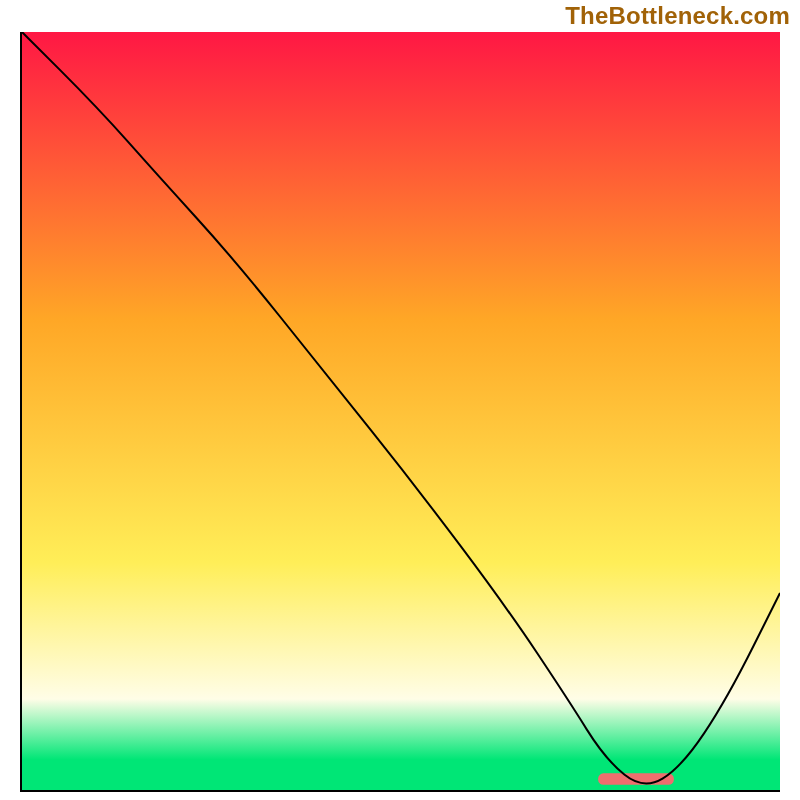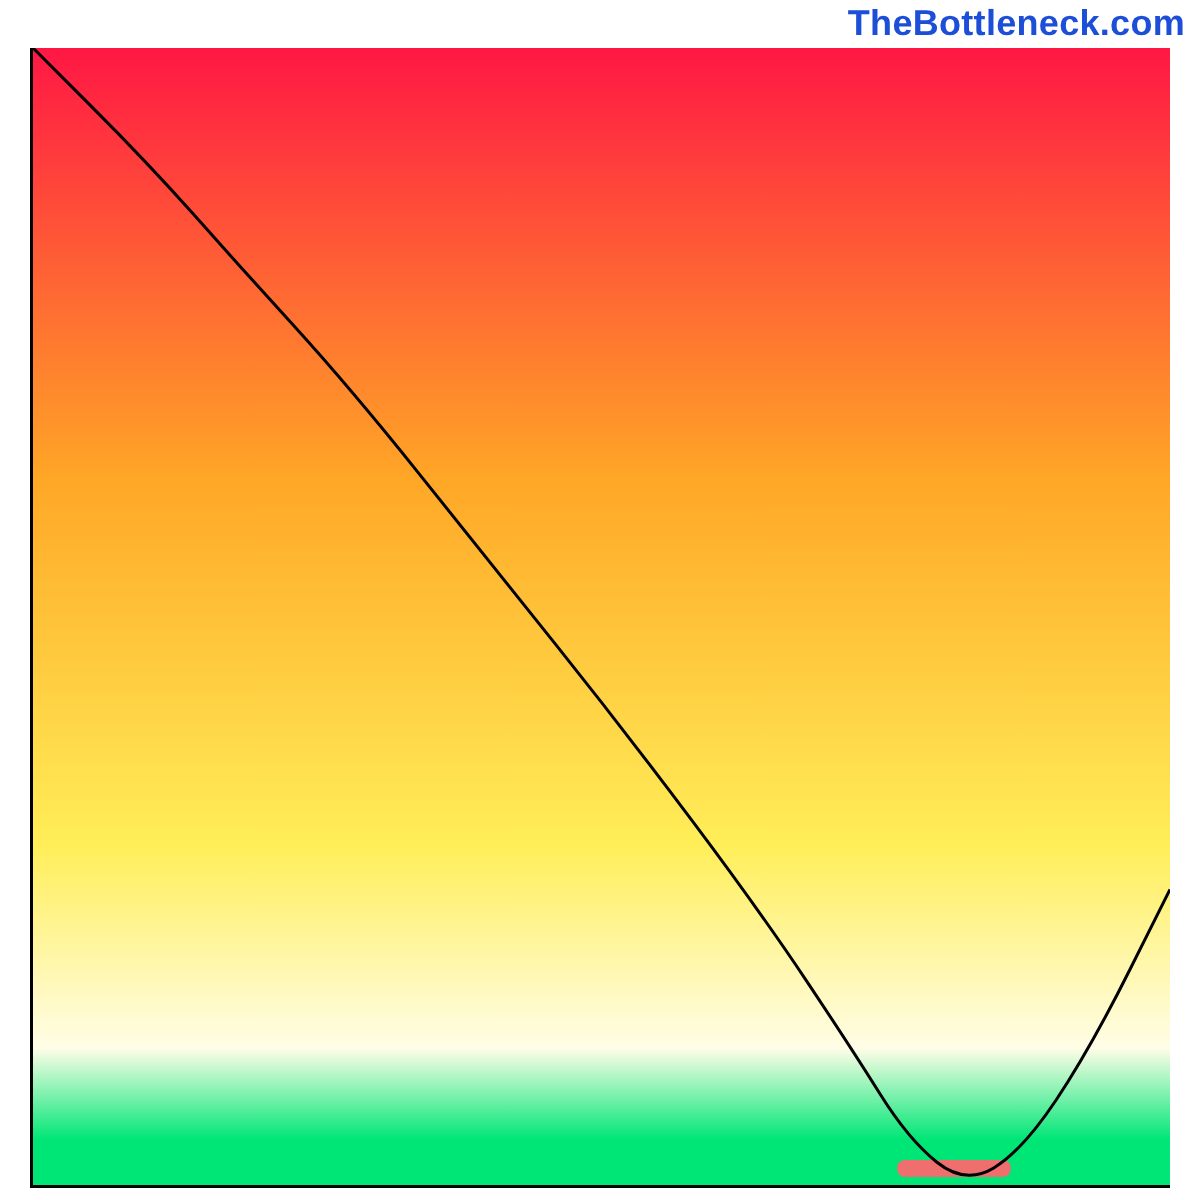--- a/index.html
+++ b/index.html
@@ -15,21 +15,21 @@
     width: 800px;
     height: 800px;
     background: #ffffff;
   }
   .watermark {
     position: absolute;
     top: 2px;
     right: 10px;
     font-size: 24px;
     font-weight: 600;
-    color: #1d4ed8;
+    color: #a16207;
     letter-spacing: 0.2px;
   }
   .plot-area {
     position: absolute;
     left: 20px;
     top: 32px;
     width: 760px;
     height: 760px;
     box-sizing: border-box;
     border-left: 2px solid #000;

